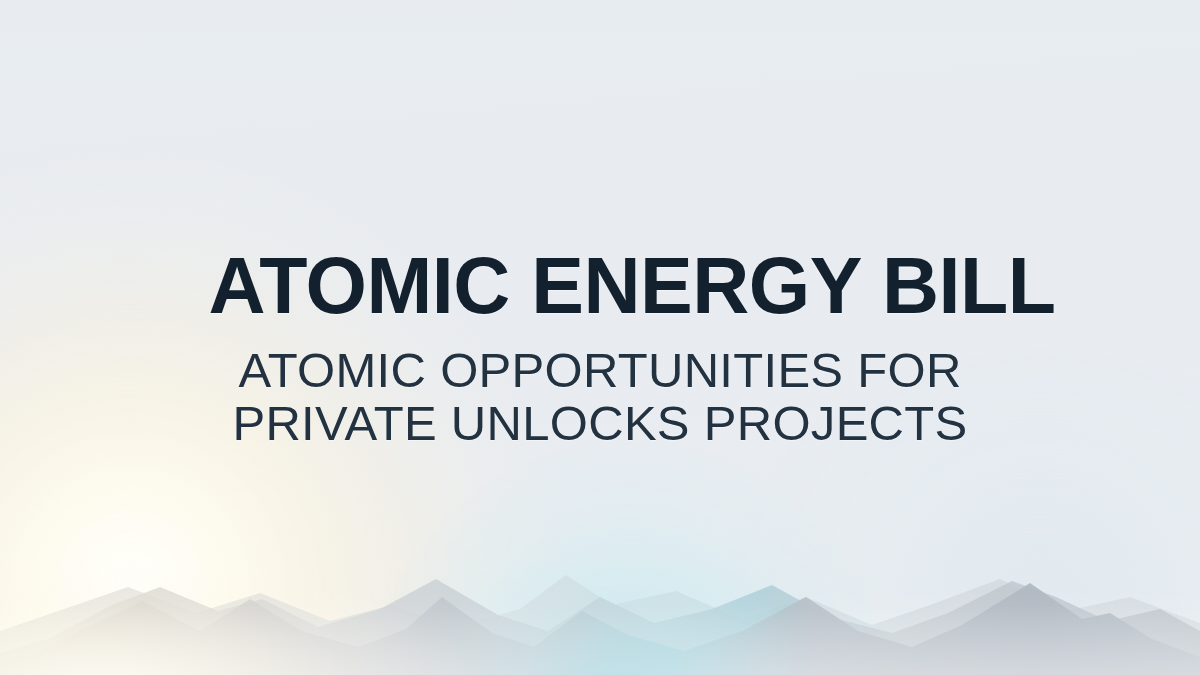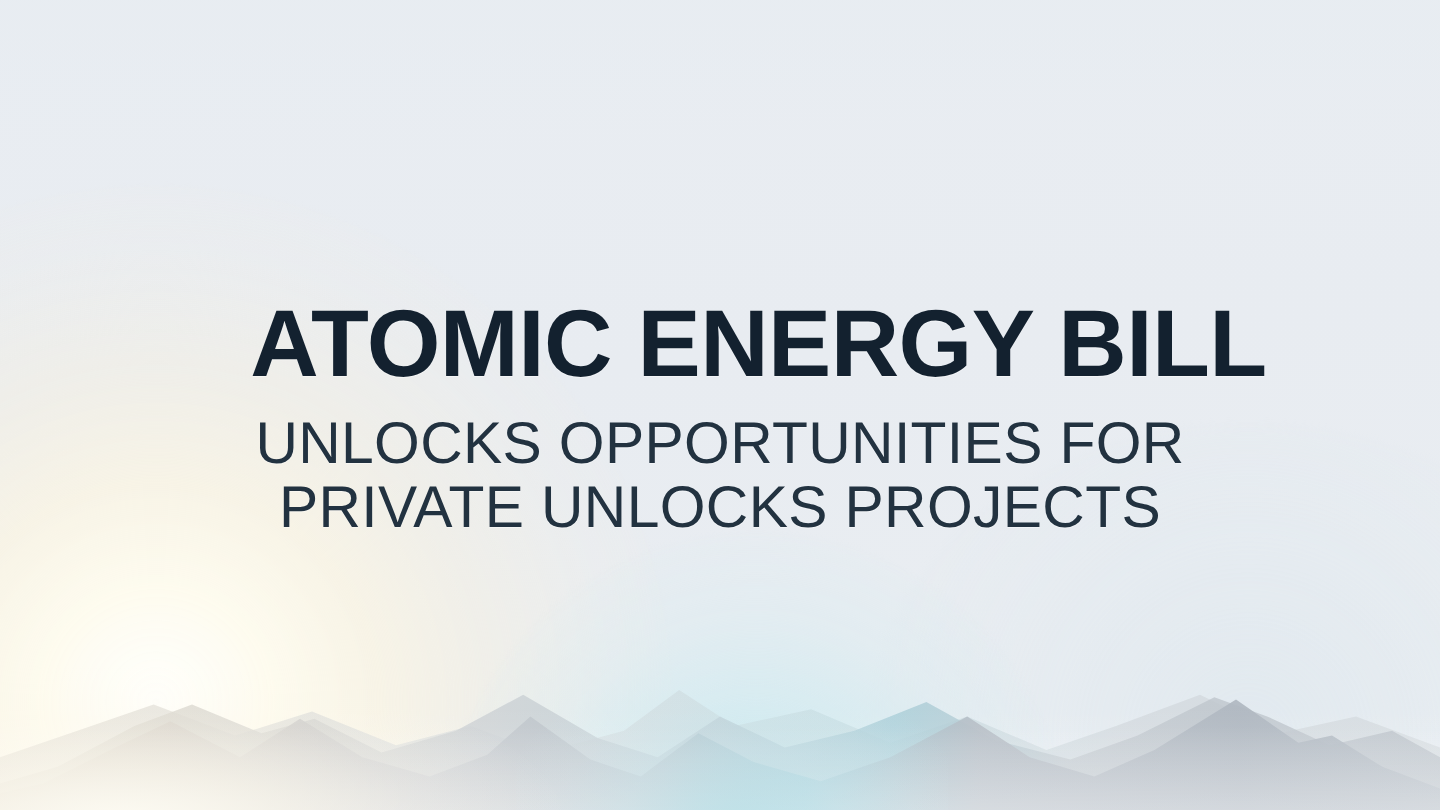--- a/index.html
+++ b/index.html
@@ -234,18 +234,18 @@
     </svg>
   </div>
 
   <div class="haze-bottom"></div>
   <div class="haze-left"></div>
   <div class="haze-center"></div>
 
   <div class="content">
     <h1 class="headline">ATOMIC ENERGY BILL</h1>
     <div class="subhead">
-      <span class="subhead-line">UNLOCKS OPPORTUNITIES FOR</span>
+      <span class="subhead-line">ATOMIC OPPORTUNITIES FOR</span>
       <span class="subhead-line">PRIVATE UNLOCKS PROJECTS</span>
     </div>
   </div>
 
 </div>
 
 </body></html>

